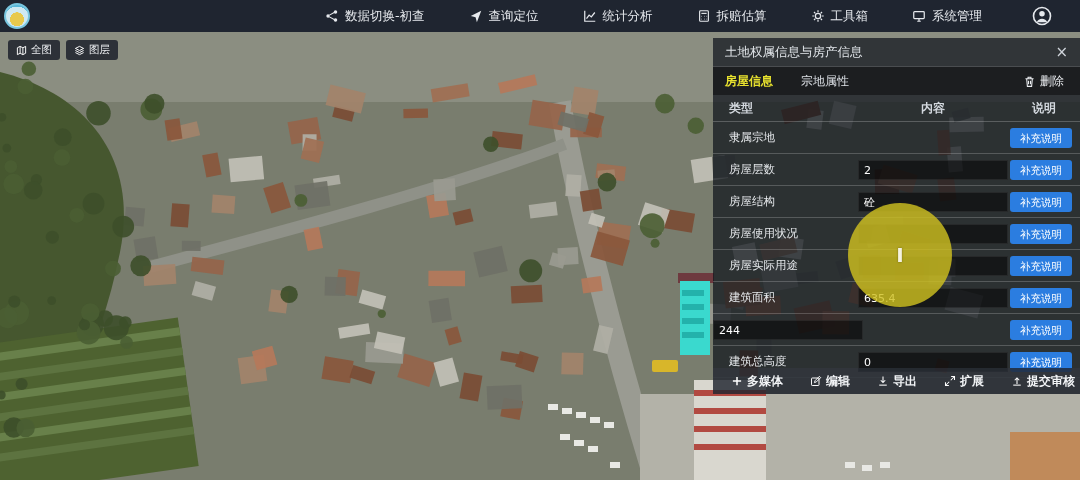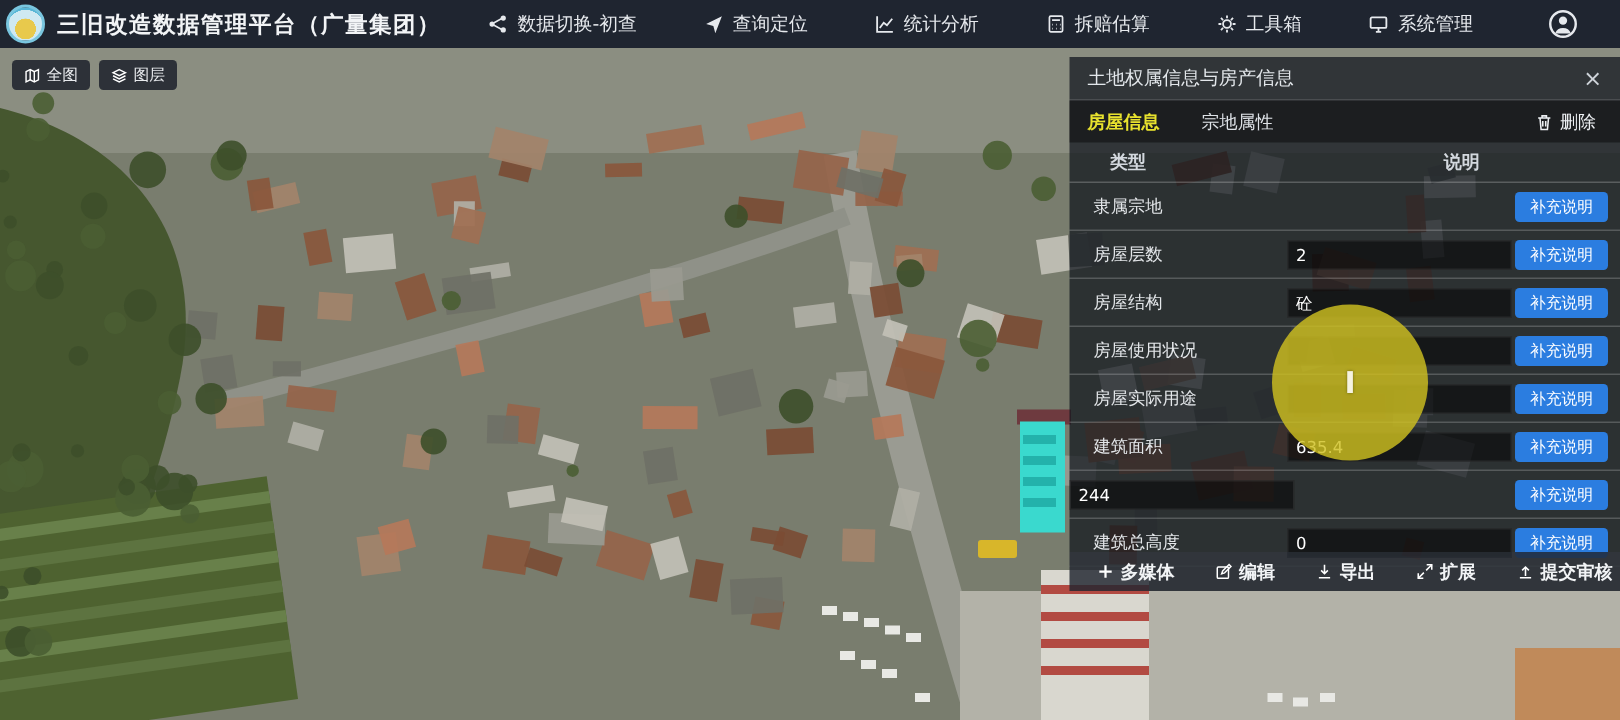--- a/index.html
+++ b/index.html
@@ -35,21 +35,21 @@
   .p-title{font-size:12.5px;color:#e3e7eb;}
   .p-close{margin-left:auto;color:#cfd4da;font-size:15px;line-height:1;cursor:pointer;background:none;border:0;padding:0 2px;font-family:inherit;}
   .p-tabs{height:28px;display:flex;align-items:center;background:rgba(0,0,0,0.42);padding:0 10px 0 12px;gap:28px;}
   .p-tab{font-size:12px;color:#dde1e6;cursor:pointer;background:none;border:0;padding:0;font-family:inherit;}
   .p-tab.active{color:#e8e22e;font-weight:bold;}
   .p-del{margin-left:auto;display:flex;align-items:center;gap:4px;color:#eceff2;font-size:12px;
          font-weight:normal;background:none;border:0;cursor:pointer;font-family:inherit;}
   .p-del svg{width:13px;height:13px;}
   .p-heads{height:26px;display:flex;align-items:center;font-size:12px;font-weight:bold;color:#d3d8de;
            border-bottom:1px solid rgba(255,255,255,0.22);}
-  .ph-type{width:145px;padding-left:16px;box-sizing:border-box;margin-left:11px;}
+  .ph-type{width:145px;padding-left:16px;box-sizing:border-box;}
   .ph-content{width:150px;text-align:center;}
   .ph-note{flex:1;text-align:center;}
   .prow{height:31px;display:flex;align-items:center;border-bottom:1px solid rgba(255,255,255,0.20);}
   .plabel{width:145px;padding-left:16px;box-sizing:border-box;font-size:11.5px;color:#e4e7ea;white-space:nowrap;overflow:hidden;}
   .pvalue{width:150px;height:20px;background:rgba(0,0,0,0.52);color:#fff;font-size:11px;
           line-height:20px;padding:0 5px;box-sizing:border-box;white-space:nowrap;overflow:hidden;
           border:1px solid rgba(255,255,255,0.08);}
   .pnote{margin-left:auto;margin-right:8px;width:62px;height:20px;background:#2b7de0;color:#fff;
          font-size:10.5px;border:0;border-radius:3px;cursor:pointer;font-family:inherit;line-height:20px;padding:0;}
 
@@ -304,21 +304,20 @@
         <path d="M8 2l6 3-6 3-6-3z"></path>
         <path d="M2 8l6 3 6-3"></path>
         <path d="M2 11l6 3 6-3"></path>
       </svg>
     <span>图层</span>
   </button>
 </div>
 
 <div class="hdr">
   <div class="logo"></div>
-  <div class="hdr-title">三旧改造数据管理平台（广量集团）</div>
   <div class="nav">
     <div class="nav-item">
       <svg viewBox="0 0 16 16" fill="#e6e9ed">
           <circle cx="3.5" cy="8" r="2"></circle>
           <circle cx="12" cy="3.5" r="2"></circle>
           <circle cx="12" cy="12.5" r="2"></circle>
           <path d="M5 7l5.5-3M5 9l5.5 3" stroke="#e6e9ed" stroke-width="1.2" fill="none"></path>
         </svg>
       <span>数据切换-初查</span>
     </div>
@@ -375,20 +374,21 @@
     <button class="p-tab">宗地属性</button>
     <button class="p-del">
       <svg viewBox="0 0 16 16" fill="none" stroke="#eceff2" stroke-width="1.3">
           <path d="M3 4.5h10M6.2 4.5V2.8h3.6v1.7M4.5 4.5l.9 9.5h5.2l.9-9.5M6.8 7v4.5M9.2 7v4.5"></path>
         </svg>
       <span>删除</span>
     </button>
   </div>
   <div class="p-heads">
     <span class="ph-type">类型</span>
+    <span class="ph-content">内容</span>
     <span class="ph-note">说明</span>
   </div>
 
   <div class="prow">
     <span class="plabel">隶属宗地</span>
     <button class="pnote">补充说明</button>
   </div>
   <div class="prow">
     <span class="plabel">房屋层数</span>
     <span class="pvalue">2</span>

